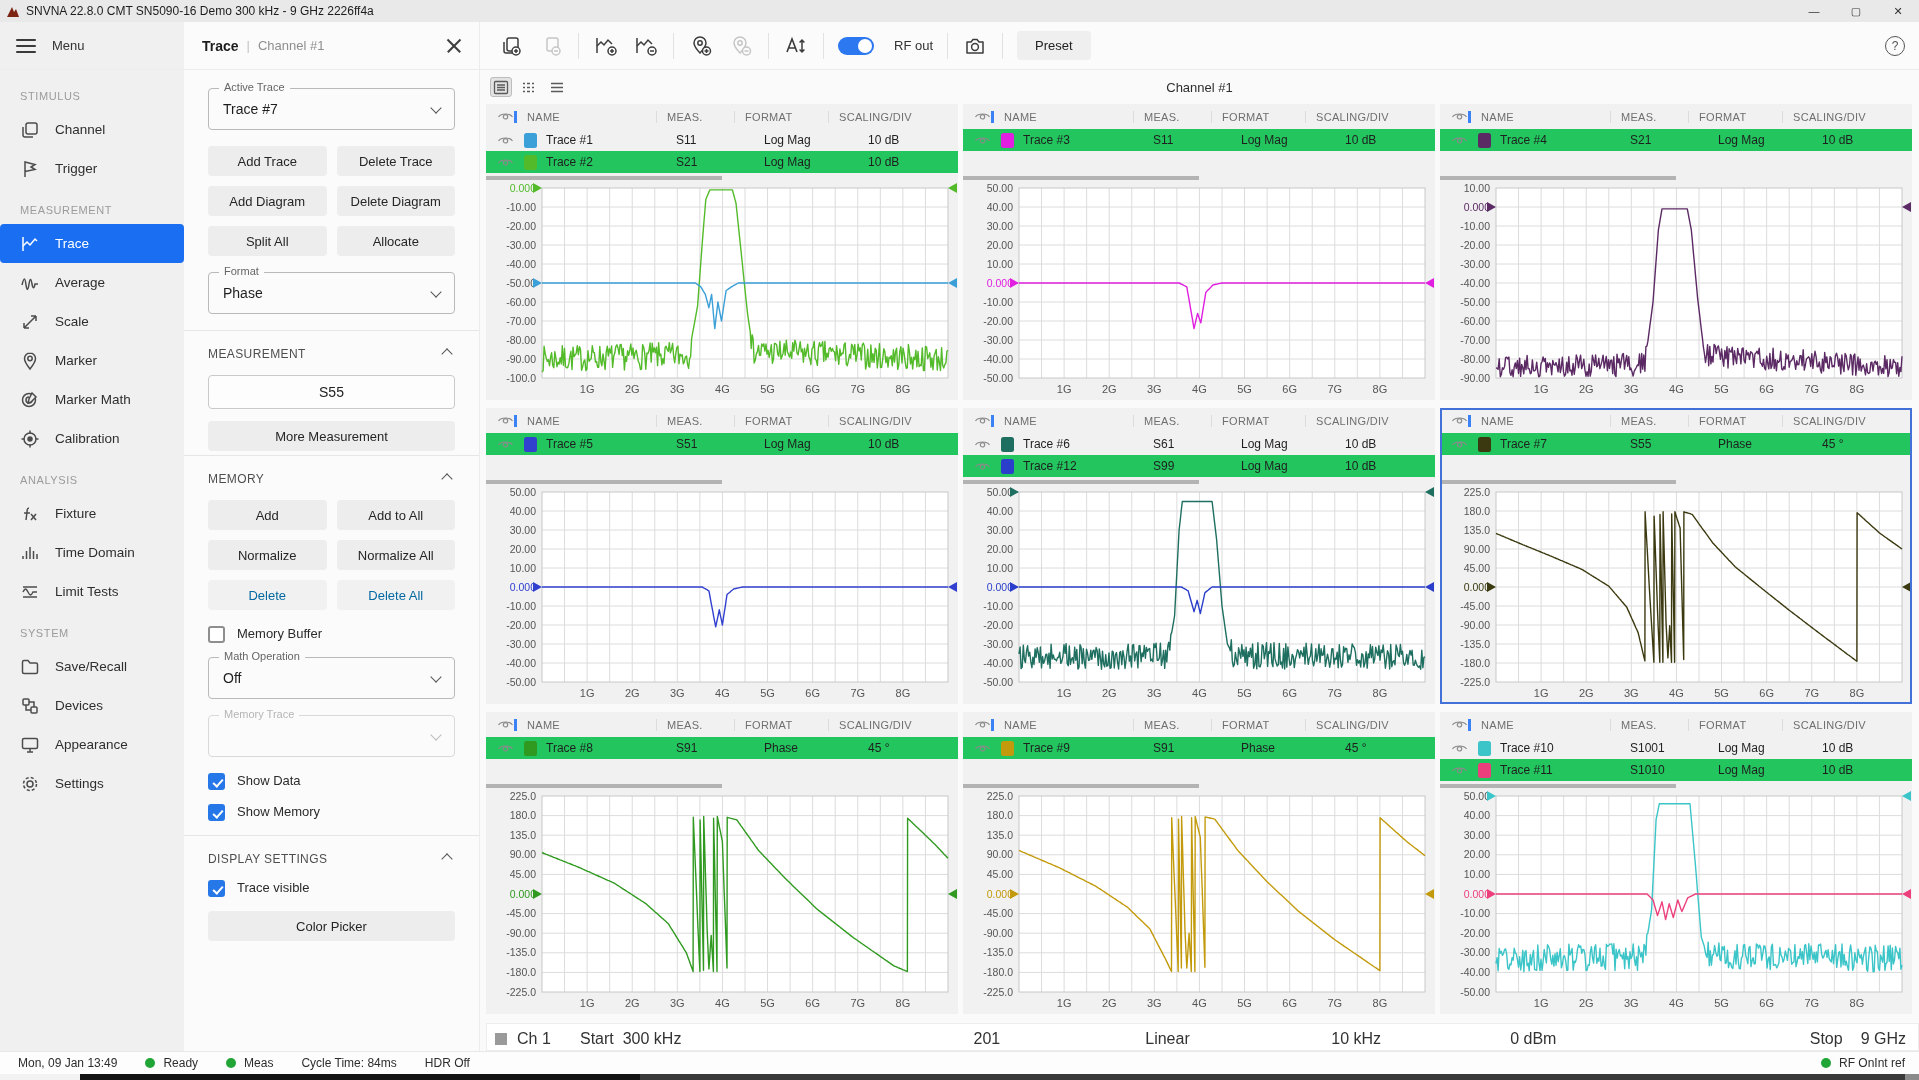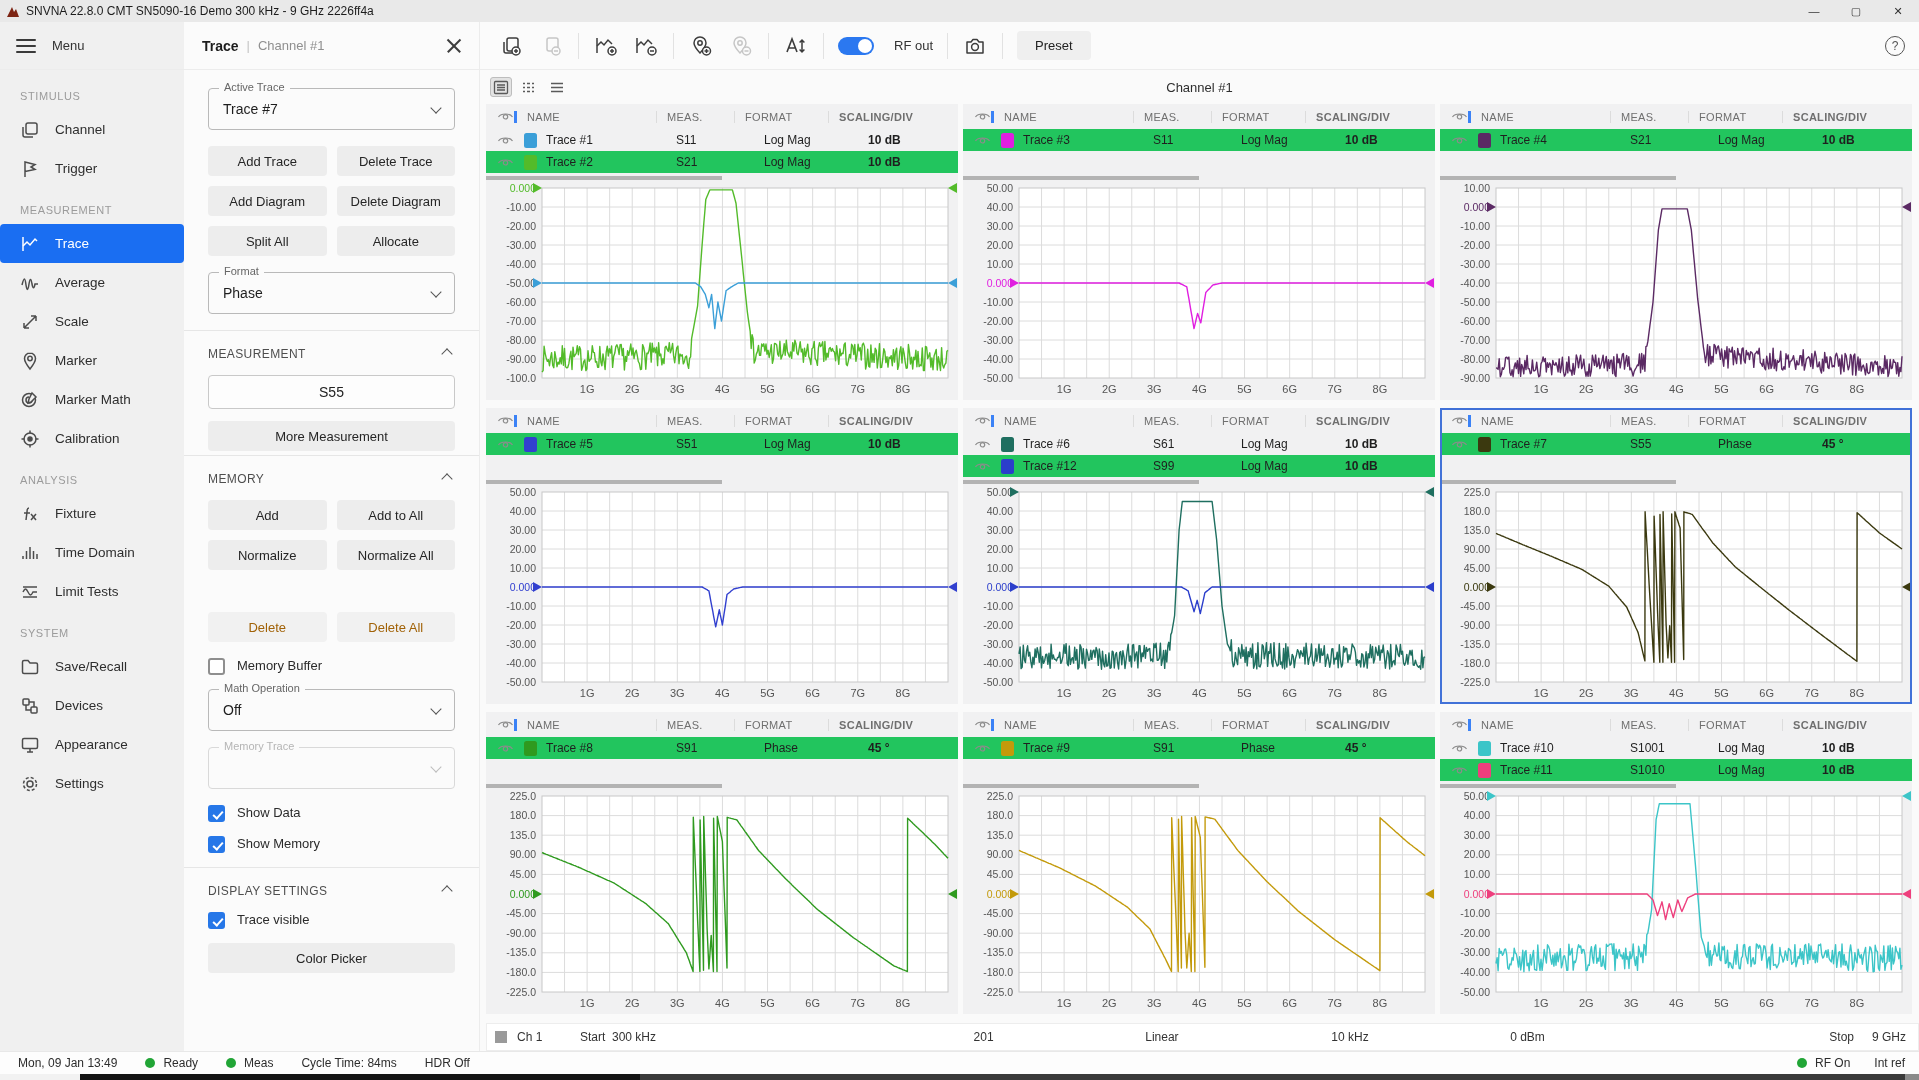--- a/index.html
+++ b/index.html
@@ -53,21 +53,21 @@
   .fselect { position:relative; border:1px solid #b9b9b9; border-radius:4px; height:42px; margin-bottom:16px; background:#fbfbfb; }
   .fselect .flabel { position:absolute; top:-8px; left:10px; background:#fbfbfb; padding:0 5px; font-size:11px; color:#666; }
   .fselect .fvalue { line-height:40px; padding-left:14px; font-size:14px; color:#1e1e1e; }
   .chev { position:absolute; right:14px; top:15px; width:8px; height:8px; border-right:1.8px solid #555; border-bottom:1.8px solid #555; transform:rotate(45deg); }
   .fselect.disabled { border-color:#d9d9d9; }
   .fselect.disabled .flabel { color:#b5b5b5; }
   .fselect.disabled .chev { border-color:#bdbdbd; }
   .btn-grid { display:grid; grid-template-columns:1fr 1fr; gap:10px; margin-bottom:16px; }
   .pbtn { background:#ededed; border-radius:4px; height:30px; display:flex; align-items:center; justify-content:center; font-size:13px; color:#262626; }
   .pbtn.wide { width:100%; }
-  .pbtn.disabled { color:#a16207; background:#f1f1f1;margin-top:32px; }
+  .pbtn.disabled { color:#0369a1; background:#f1f1f1; }
   .p-divider { height:1px; background:#e6e6e6; margin:4px -24px 16px -24px; }
   .sec-head { display:flex; align-items:center; justify-content:space-between; font-size:12px; color:#4e4e4e; letter-spacing:.4px; margin-bottom:14px; }
   .caret-up { width:8px; height:8px; border-right:1.8px solid #555; border-bottom:1.8px solid #555; transform:rotate(-135deg); margin-right:4px; }
   .meas-box { border:1px solid #c9c9c9; border-radius:4px; height:34px; display:flex; align-items:center; justify-content:center; font-size:14px; margin-bottom:12px; background:#fdfdfd; }
   .chk-row { display:flex; align-items:flex-start; gap:12px; margin-bottom:14px; }
   .chk { width:17px; height:17px; border-radius:3px; border:2px solid #8e8e8e; position:relative; background:#fff; }
   .chk.checked { background:#2677e8; border-color:#2677e8; }
   .chk.checked:after { content:""; position:absolute; left:5px; top:1.5px; width:4px; height:8px; border-right:2px solid #fff; border-bottom:2px solid #fff; transform:rotate(42deg); }
   .chk-label { font-size:13px; color:#2b2b2b; }
 
@@ -82,40 +82,40 @@
   .diagram { background:#f1f1f2; display:flex; flex-direction:column; overflow:hidden; }
   .diagram.selected { outline:2px solid #4272d8; outline-offset:-2px; }
   .trace-table { height:70px; flex:0 0 auto; }
   .tt-row { display:flex; align-items:center; height:22px; font-size:12px; color:#1f1f1f; }
   .tt-row.head { height:25px; font-size:11px; color:#6f6f6f; letter-spacing:.3px; }
   .tt-row.hl { background:#22c55e; }
   .tt-eye { width:38px; display:flex; justify-content:center; flex:0 0 auto; }
   .tt-name { width:152px; display:flex; align-items:center; gap:9px; flex:0 0 auto; }
   .tt-meas { width:88px; flex:0 0 auto; }
   .tt-format { width:104px; flex:0 0 auto; }
-  .tt-scal { flex:1;font-weight:bold; }
+  .tt-scal { flex:1; }
   .tt-row.head .tt-name, .tt-row.head .tt-meas, .tt-row.head .tt-format, .tt-row.head .tt-scal { border-left:1px solid #dcdcdc; padding-left:10px; margin-left:-10px; }
   .tt-row.head .tt-name { border-left:3px solid #3b82f6; }
   .swatch { width:13px; height:15px; border-radius:2.5px; flex:0 0 auto; }
   .splitter { height:8px; display:flex; align-items:center; flex:0 0 auto; }
   .grip { width:50%; height:4px; background:#b3b3b3; }
   .plot-wrap { flex:1; }
   .plot-wrap svg { display:block; }
 
   
-  .sweep-status { height:28px; margin:6px 0 0 6px; background:#fff; border:1px solid #ededed; position:relative; font-size:12px; color:#333; flex:0 0 auto;text-decoration:underline; }
+  .sweep-status { height:28px; margin:6px 0 0 6px; background:#fff; border:1px solid #ededed; position:relative; font-size:16px; color:#333; flex:0 0 auto;text-decoration:underline; }
   .ss-item { position:absolute; top:6px; white-space:nowrap; }
   .ss-ch { left:8px; display:flex; align-items:center; gap:10px; }
   .ss-chbox { width:12px; height:12px; background:#9a9a9a; }
   .ss-right { right:12px; display:flex; gap:18px; }
 
   
   .appbar { height:23px; background:#fdfdfd; border-top:1px solid #e8e8e8; display:flex; align-items:center; padding:0 14px 0 18px; font-size:12px; color:#2d2d2d; gap:28px; flex:0 0 auto; }
   .led { width:10px; height:10px; border-radius:50%; background:#21a536; display:inline-block; margin-right:8px; vertical-align:-1px; }
-  .appbar-right { margin-left:auto; display:flex; gap:24px; align-items:center; }
+  .appbar-right { margin-left:auto; display:flex; align-items:center; }
   .bottomstrip { height:6px; display:flex; flex:0 0 auto; }
   .strip-a { width:80px; background:#f2f2f2; }
   .strip-b { width:560px; background:#141414; }
   .strip-c { flex:1; background:#3a3a3a; }
   .strip-d { width:14px; background:#8a8a8a; }
 </style>
 </head>
 <body>
 
 <div class="app">

